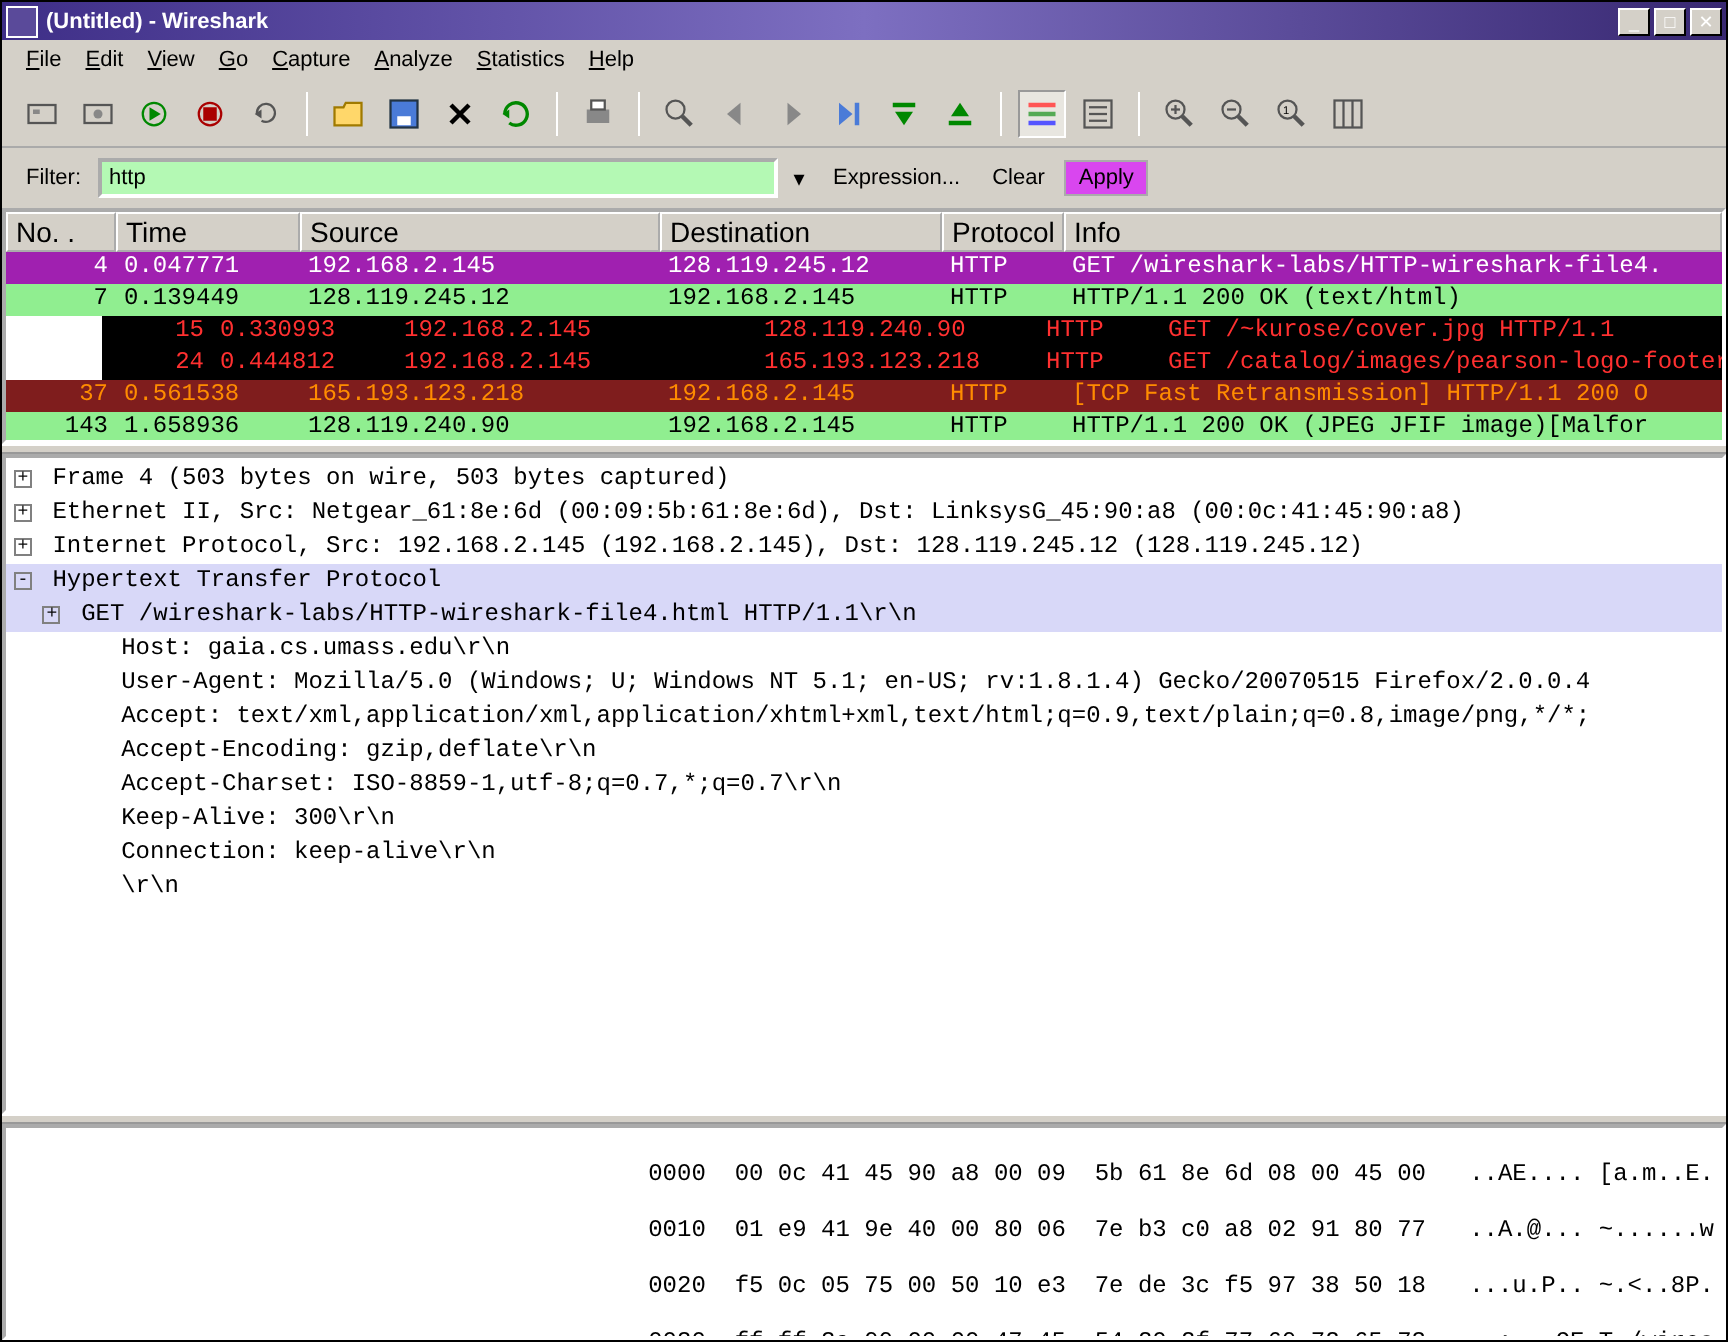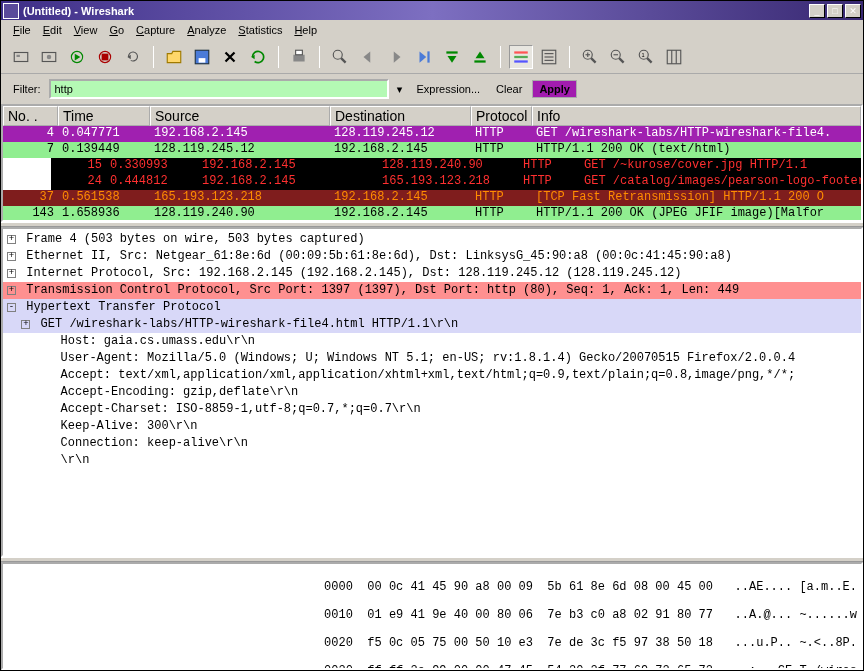--- a/index.html
+++ b/index.html
@@ -15,21 +15,21 @@
 .toolbar { height:34px; background:#d4d0c8; display:flex; align-items:center; padding:2px 8px; gap:4px; border-bottom:1px solid #aaa; }
 .tool-btn { width:24px; height:24px; border:1px solid transparent; display:flex; align-items:center; justify-content:center; }
 .tool-sep { width:1px; height:22px; background:#999; border-right:1px solid #fff; margin:0 4px; }
 .tool-btn svg { width:18px; height:18px; }
 .tool-btn.active { border:1px solid #999; border-right-color:#fff; border-bottom-color:#fff; background:#e8e6e0; }
 .filterbar { height:30px; background:#d4d0c8; display:flex; align-items:center; padding:4px 8px; gap:4px; }
 .filterbar .label { padding:2px 4px; }
 .filterbar input { flex:0 0 340px; height:20px; background:#b4f9b4; border:2px inset #fff; padding:0 4px; font-size:11px; }
 .filterbar .drop { width:14px; height:20px; display:flex; align-items:center; justify-content:center; }
 .filterbar .link { padding:2px 6px; color:#000; }
-.filterbar .link.apply { border:1px solid #aaa; background:#a21caf;font-weight:bold; }
+.filterbar .link.apply { border:1px solid #aaa; background:#d946ef; }
 .packet-list { height:118px; border:2px inset #fff; background:#fff; overflow:hidden; }
 .pl-head { display:flex; height:20px; background:#d4d0c8; }
 .pl-head .col { border:1px outset #fff; padding:2px 4px; font-size:14px; display:flex; align-items:center; }
 .pl-rows .row { display:flex; height:16px; font-family:'Lucida Console','Courier New',monospace; font-size:12px; }
 .pl-rows .row .c { padding:0 4px; overflow:hidden; white-space:nowrap; }
 .row-purple { background:#a020b0; color:#fff; }
 .row-green { background:#90ee90; color:#000; }
 .row-black-red { background:#000; color:#ff3030;margin-left:48px; }
 .row-black-orange { background:#7f1d1d; color:#ff8c00; }
 .c-no { width:55px; text-align:right; }
@@ -285,21 +285,20 @@
       </div>
     </div>
 </div>
 
 <div class="splitter"></div>
 
 <div class="details">
   <div class="ln"><span class="exp">+</span><span> Frame 4 (503 bytes on wire, 503 bytes captured)</span></div>
   <div class="ln"><span class="exp">+</span><span> Ethernet II, Src: Netgear_61:8e:6d (00:09:5b:61:8e:6d), Dst: LinksysG_45:90:a8 (00:0c:41:45:90:a8)</span></div>
   <div class="ln"><span class="exp">+</span><span> Internet Protocol, Src: 192.168.2.145 (192.168.2.145), Dst: 128.119.245.12 (128.119.245.12)</span></div>
-  <div class="ln red"><span class="exp">+</span><span> Transmission Control Protocol, Src Port: 1397 (1397), Dst Port: http (80), Seq: 1, Ack: 1, Len: 449</span></div>
   <div class="ln sel"><span class="exp">-</span><span> Hypertext Transfer Protocol</span></div>
   <div class="ln sel">  <span class="exp">+</span><span> GET /wireshark-labs/HTTP-wireshark-file4.html HTTP/1.1\r\n</span></div>
   <div class="ln">        Host: gaia.cs.umass.edu\r\n</div>
   <div class="ln">        User-Agent: Mozilla/5.0 (Windows; U; Windows NT 5.1; en-US; rv:1.8.1.4) Gecko/20070515 Firefox/2.0.0.4</div>
   <div class="ln">        Accept: text/xml,application/xml,application/xhtml+xml,text/html;q=0.9,text/plain;q=0.8,image/png,*/*;</div>
   <div class="ln">        Accept-Encoding: gzip,deflate\r\n</div>
   <div class="ln">        Accept-Charset: ISO-8859-1,utf-8;q=0.7,*;q=0.7\r\n</div>
   <div class="ln">        Keep-Alive: 300\r\n</div>
   <div class="ln">        Connection: keep-alive\r\n</div>
   <div class="ln">        \r\n</div>

